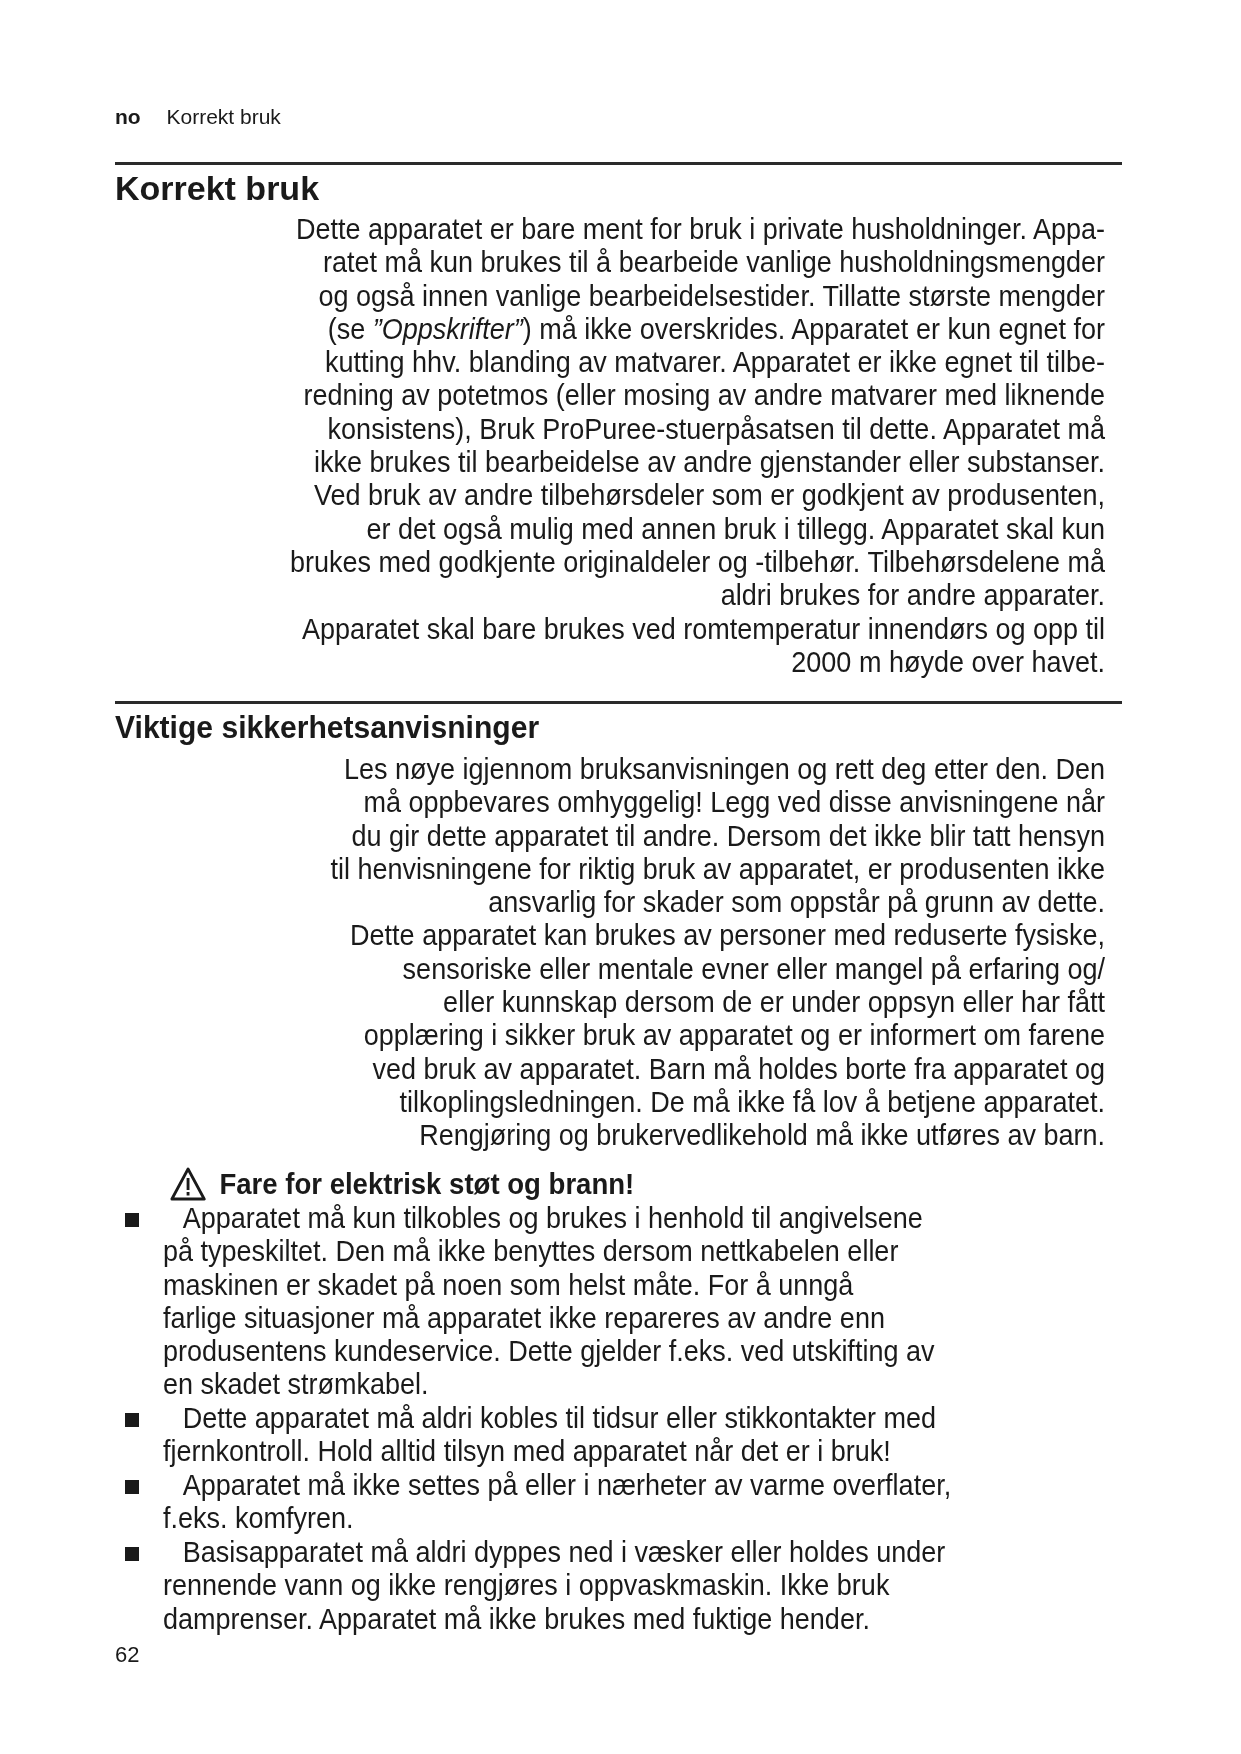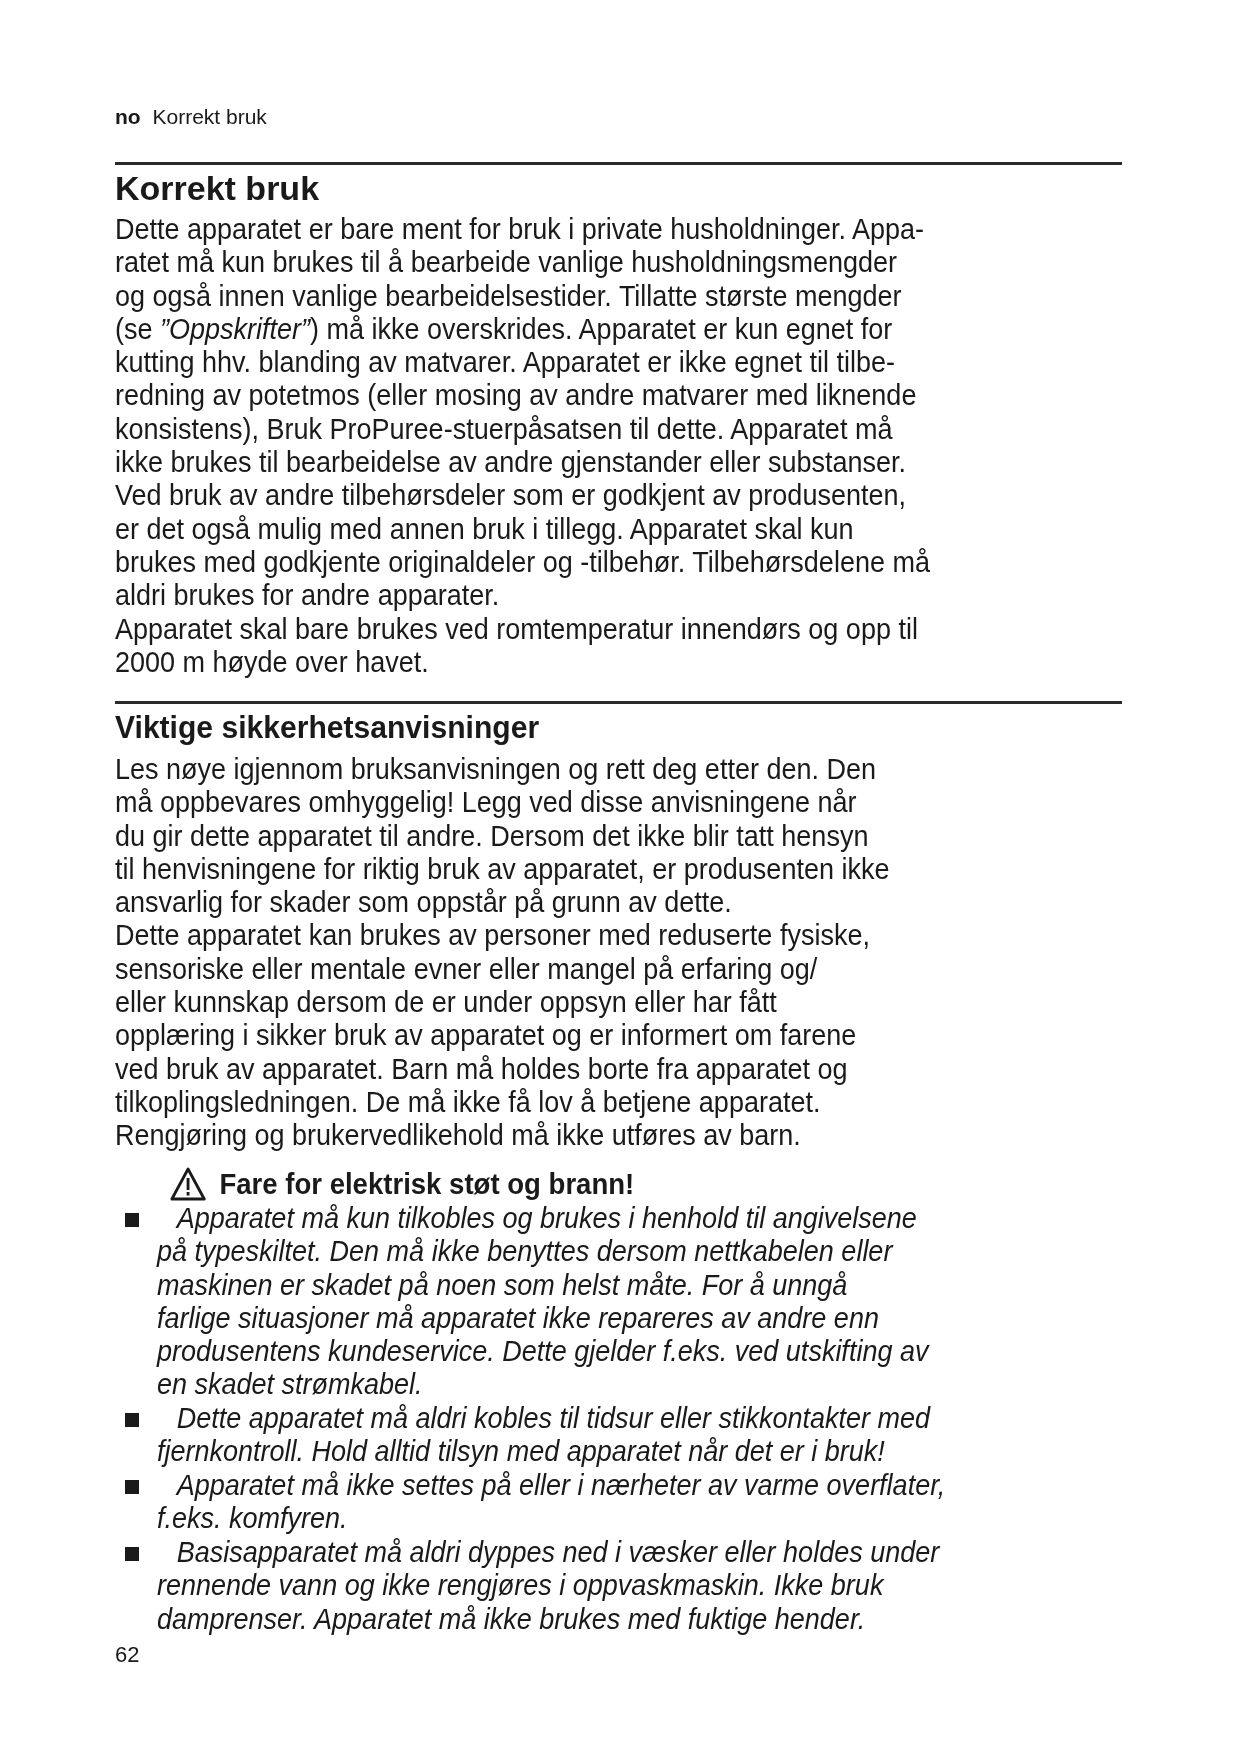--- a/index.html
+++ b/index.html
@@ -1,29 +1,29 @@
 <!DOCTYPE html>
 <html><head>
 <meta charset="utf-8">
 <style>
   html, body { margin: 0; padding: 0; background: #ffffff; }
   body { width: 1241px; height: 1754px; position: relative; overflow: hidden; color: #1a1a1a; font-family: "Liberation Sans", sans-serif; }
   .header { position: absolute; left: 115px; top: 104px; font-size: 21px; line-height: 26px; white-space: nowrap; }
-  .header .lang { font-weight: bold; margin-right: 6px; }
+  .header .lang { font-weight: bold; margin-right: 20px; }
   .rule { position: absolute; left: 115px; width: 1007px; height: 3px; background: #2a2a2a; }
   .h1 { position: absolute; left: 115px; font-size: 34px; font-weight: bold; line-height: 40px; white-space: nowrap; }
   .h2 { position: absolute; left: 115px; font-size: 32px; font-weight: bold; line-height: 38px; white-space: nowrap; transform-origin: left top; transform: scaleX(0.94); }
-  .para { position: absolute; left: 115px; width: 1100px; }
+  .para { position: absolute; left: 115px; width: 1100px; text-align: right; }
   .line { display: block; height: 33.3px; line-height: 33.3px; font-size: 30px; white-space: nowrap; transform-origin: left center; transform: scaleX(0.9); }
   .line em { font-style: italic; }
   .warn { position: absolute; left: 170px; top: 1166px; font-size: 29px; font-weight: bold; line-height: 36px; white-space: nowrap; display: flex; align-items: center; transform-origin: left top; transform: scaleX(0.95); }
   .warn svg { width: 38px; height: 34px; margin-right: 14px; }
   .bullet-item { position: absolute; left: 115px; width: 1100px; }
   .bullet-mark { position: absolute; left: 10px; top: 12px; width: 14px; height: 14px; background: #1a1a1a; }
-  .bullet-text { position: absolute; left: 42px; font-style: italic; }
+  .bullet-text { position: absolute; left: 48px; }
   .bullet-text .first { padding-left: 22px; }
   .pagenum { position: absolute; left: 115px; top: 1642px; font-size: 22px; line-height: 26px; }
 </style>
 </head>
 <body>
 
 <div class="header">
   <span class="lang">no</span>
   <span>Korrekt bruk</span>
 </div>

